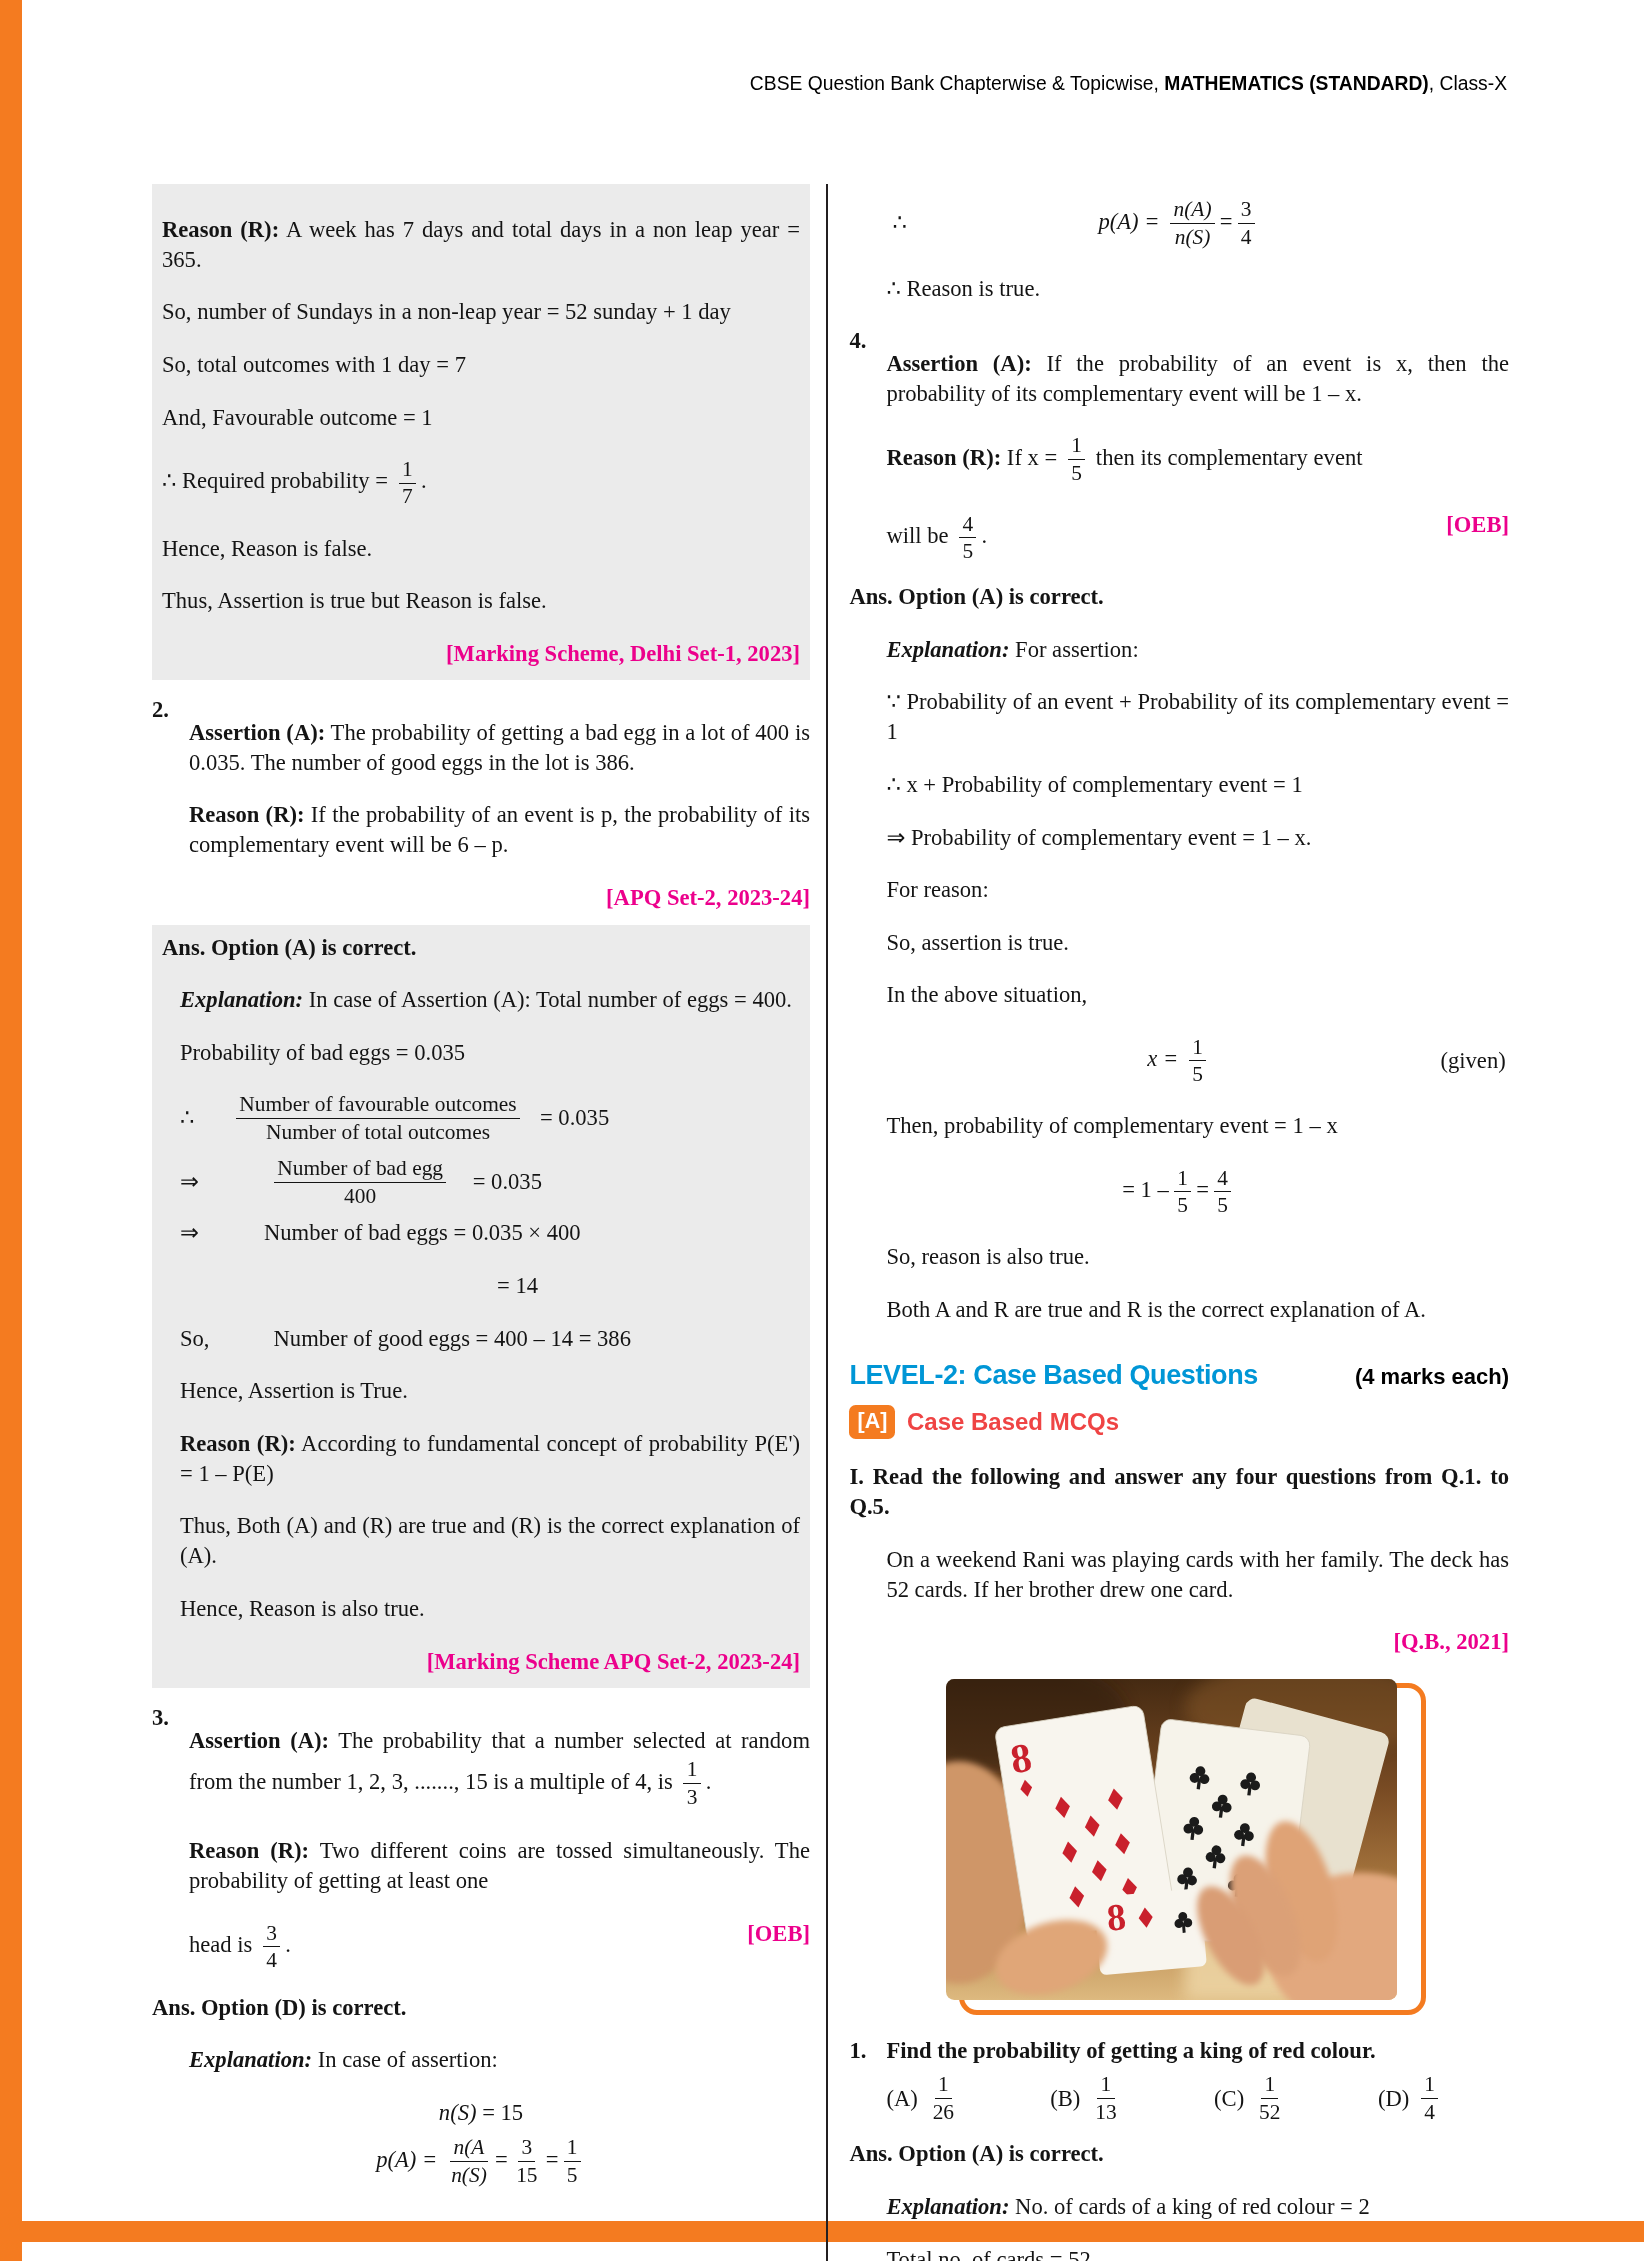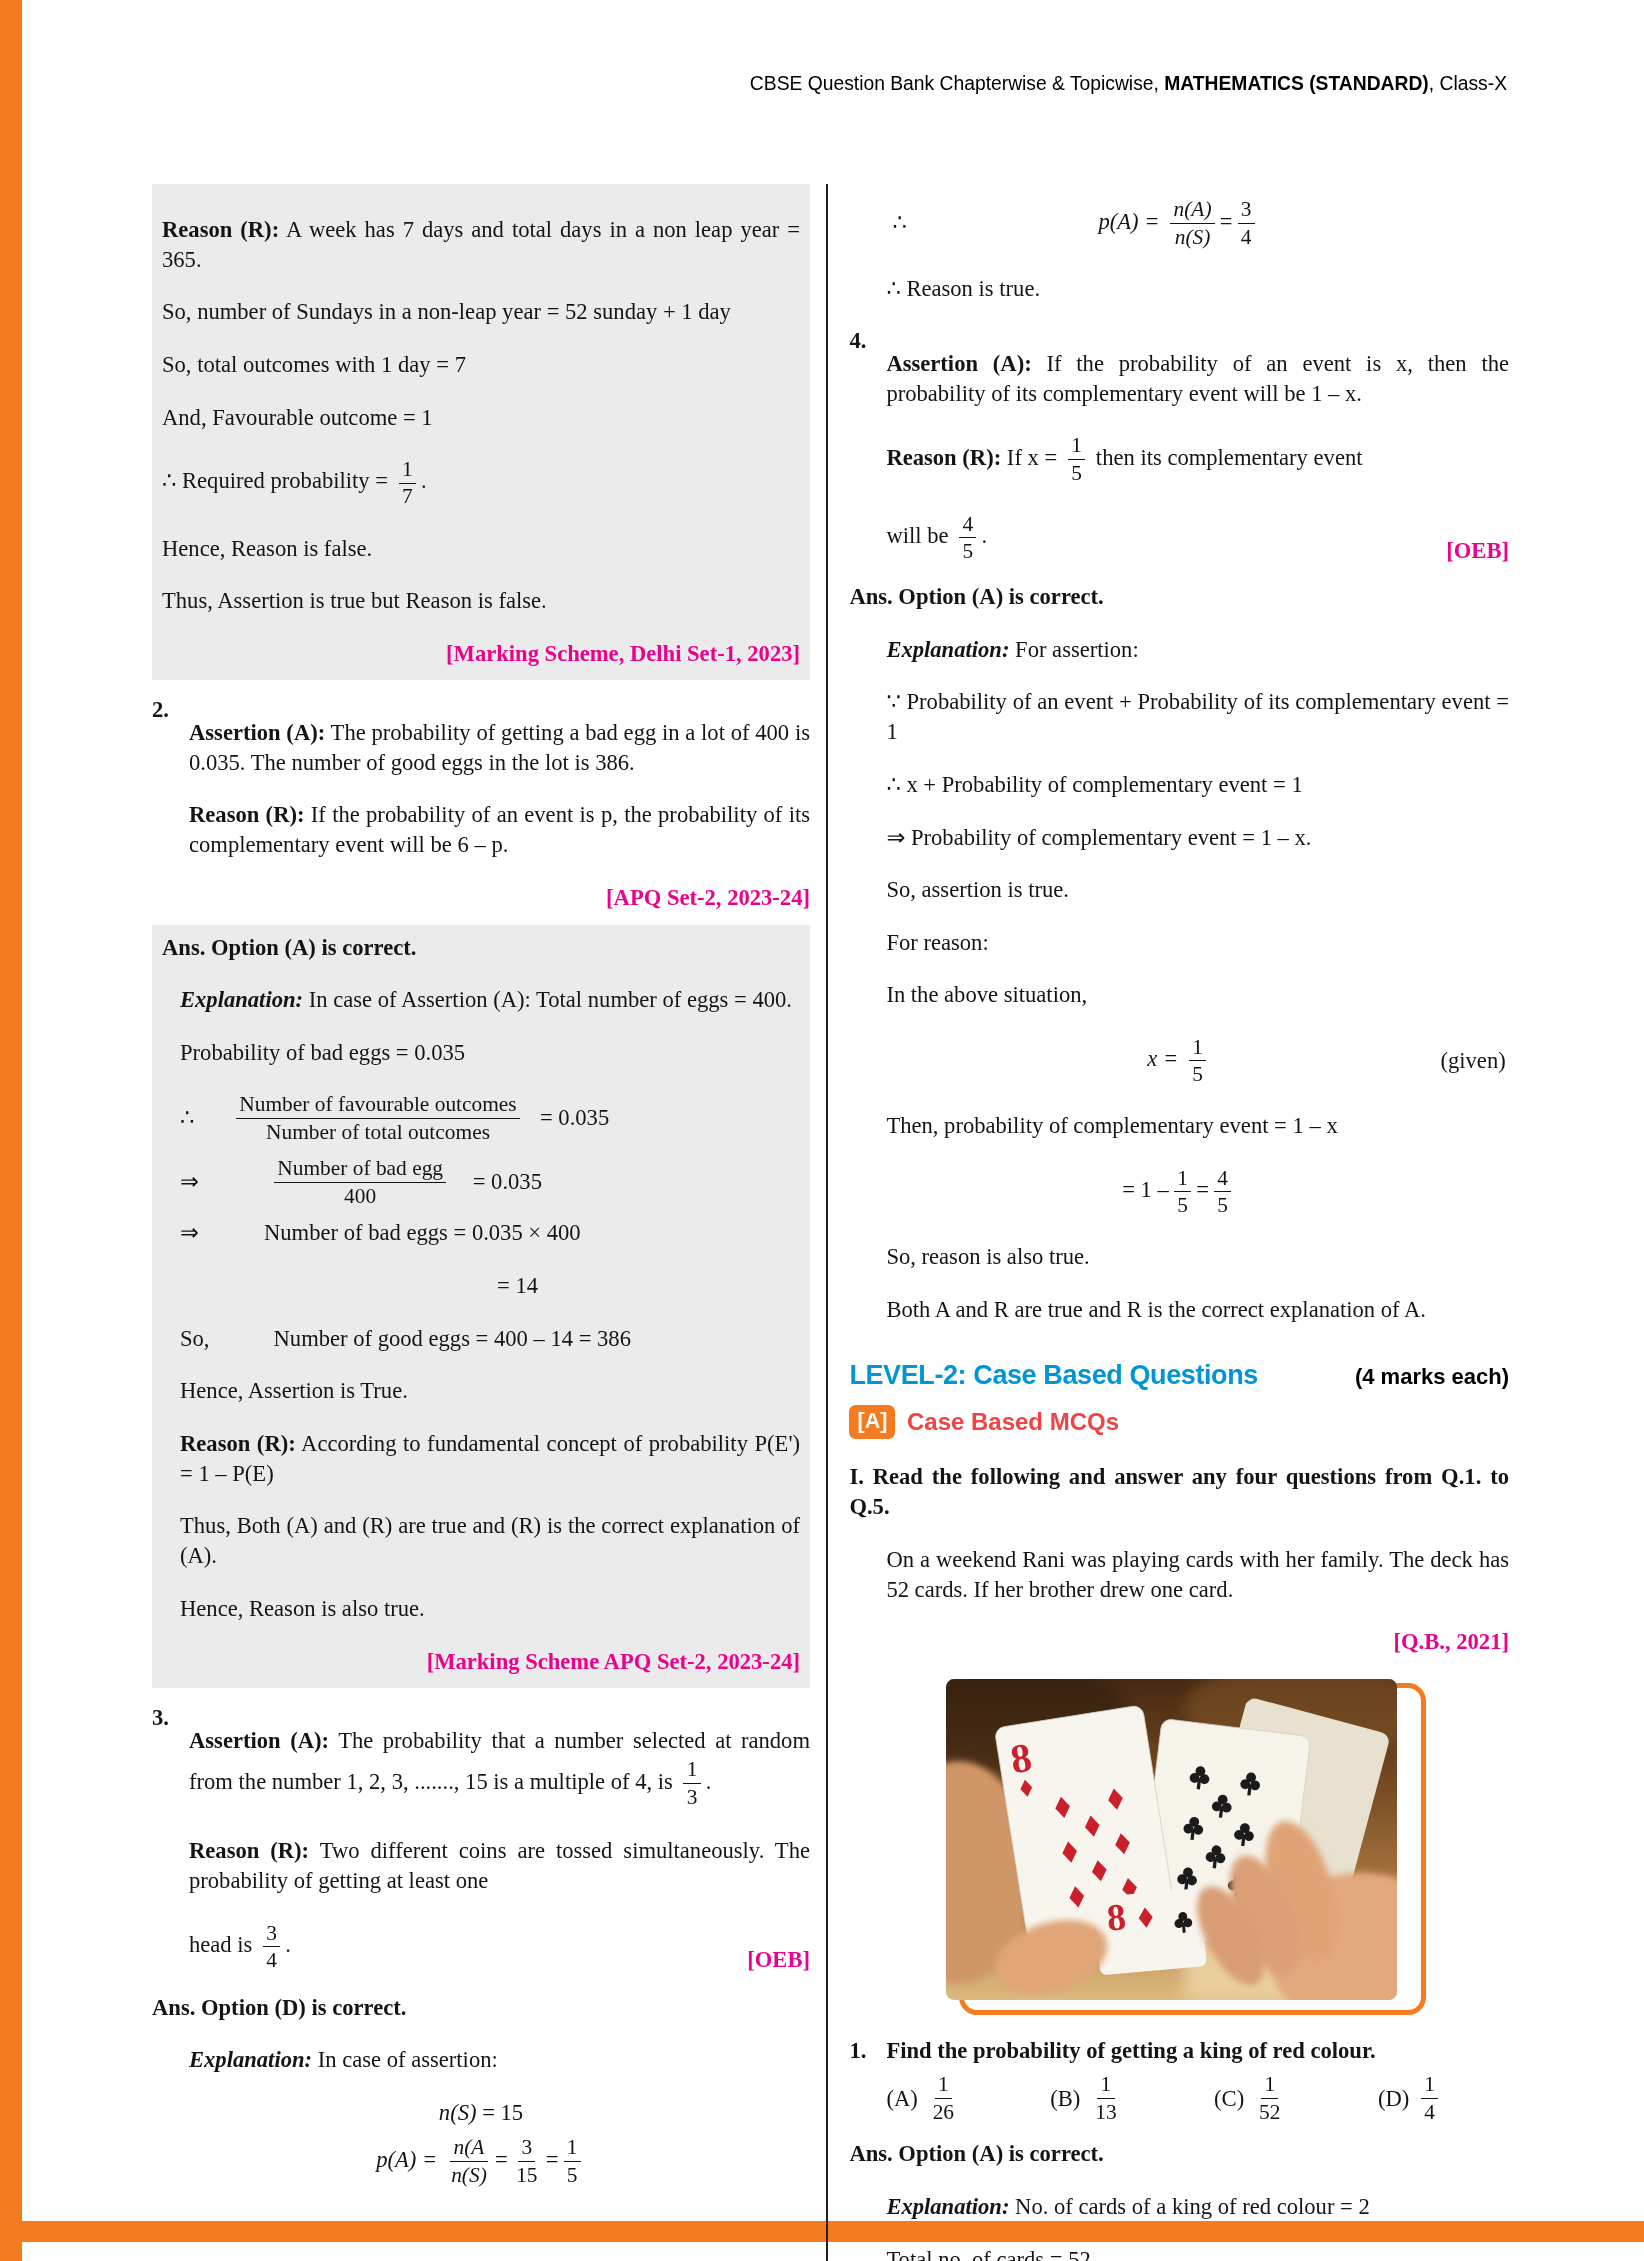--- a/index.html
+++ b/index.html
@@ -32,21 +32,21 @@
   .fr{display:inline-flex;flex-direction:column;align-items:center;vertical-align:middle;
       margin:1.6px 5px;font-style:normal;font-size:21.4px}
   .fr .n{padding:0 3.3px 0.8px;border-bottom:1.6px solid #141414;line-height:25px;white-space:nowrap}
   .fr .d{padding:0.8px 3.3px 0;line-height:25px;white-space:nowrap}
   .fri{font-style:italic}
   .fline{display:flex;align-items:center;margin:8.2px 0}
   .fline .sym{flex:none;width:51px}
   .mrel{position:relative;text-align:center;margin:6.6px 0}
   .mrel .lsym{position:absolute;left:43px;top:50%;transform:translateY(-50%)}
   .mrel .rtxt{position:absolute;right:3.3px;top:50%;transform:translateY(-50%)}
-  .lastline{display:flex;justify-content:space-between;align-items:flex-end}
+  .lastline{display:flex;justify-content:space-between;align-items:flex-start}
   .level{display:flex;justify-content:space-between;align-items:baseline;margin:35px 0 13px;
          font-family:"Liberation Sans",sans-serif;font-weight:bold}
   .level .t{color:#0096D6;font-size:27px;letter-spacing:-0.4px}
   .level .m{color:#000;font-size:22px}
   .brow{display:flex;align-items:center;gap:11.5px;margin:6.6px 0 16.4px}
   .btag{background:#F47B20;color:#fff;font-family:"Liberation Sans",sans-serif;font-weight:bold;
         font-size:21.4px;line-height:1;padding:5.8px 8.2px 7.4px;border-radius:6.6px}
   .blab{color:#ef4444;font-family:"Liberation Sans",sans-serif;font-weight:bold;font-size:24px}
   .photo-wrap{position:relative;width:481px;height:332px;margin:21.4px 0 25px 97px}
   .photo-frame{position:absolute;left:13px;top:4.1px;width:457px;height:322px;
@@ -205,22 +205,22 @@
       </div>
     </div>
 
     <div>
       <div class="ansline" style="margin-top:16.4px">Ans. Option (A) is correct.</div>
       <div class="ab">
         <p class="p"><span class="b i">Explanation:</span><span> For assertion:</span></p>
         <p class="p">∵ Probability of an event + Probability of its complementary event = 1</p>
         <p class="p">∴ x + Probability of complementary event = 1</p>
         <p class="p">⇒ Probability of complementary event = 1 – x.</p>
+        <p class="p">For reason:</p>
         <p class="p">So, assertion is true.</p>
-        <p class="p">For reason:</p>
         <p class="p">In the above situation,</p>
       </div>
       <div class="mrel">
         <span class="i">x = </span><span class="fr">
             <span class="n">1</span>
             <span class="d">5</span>
           </span>
         <span class="rtxt">(given)</span>
       </div>
       <div class="ab">

